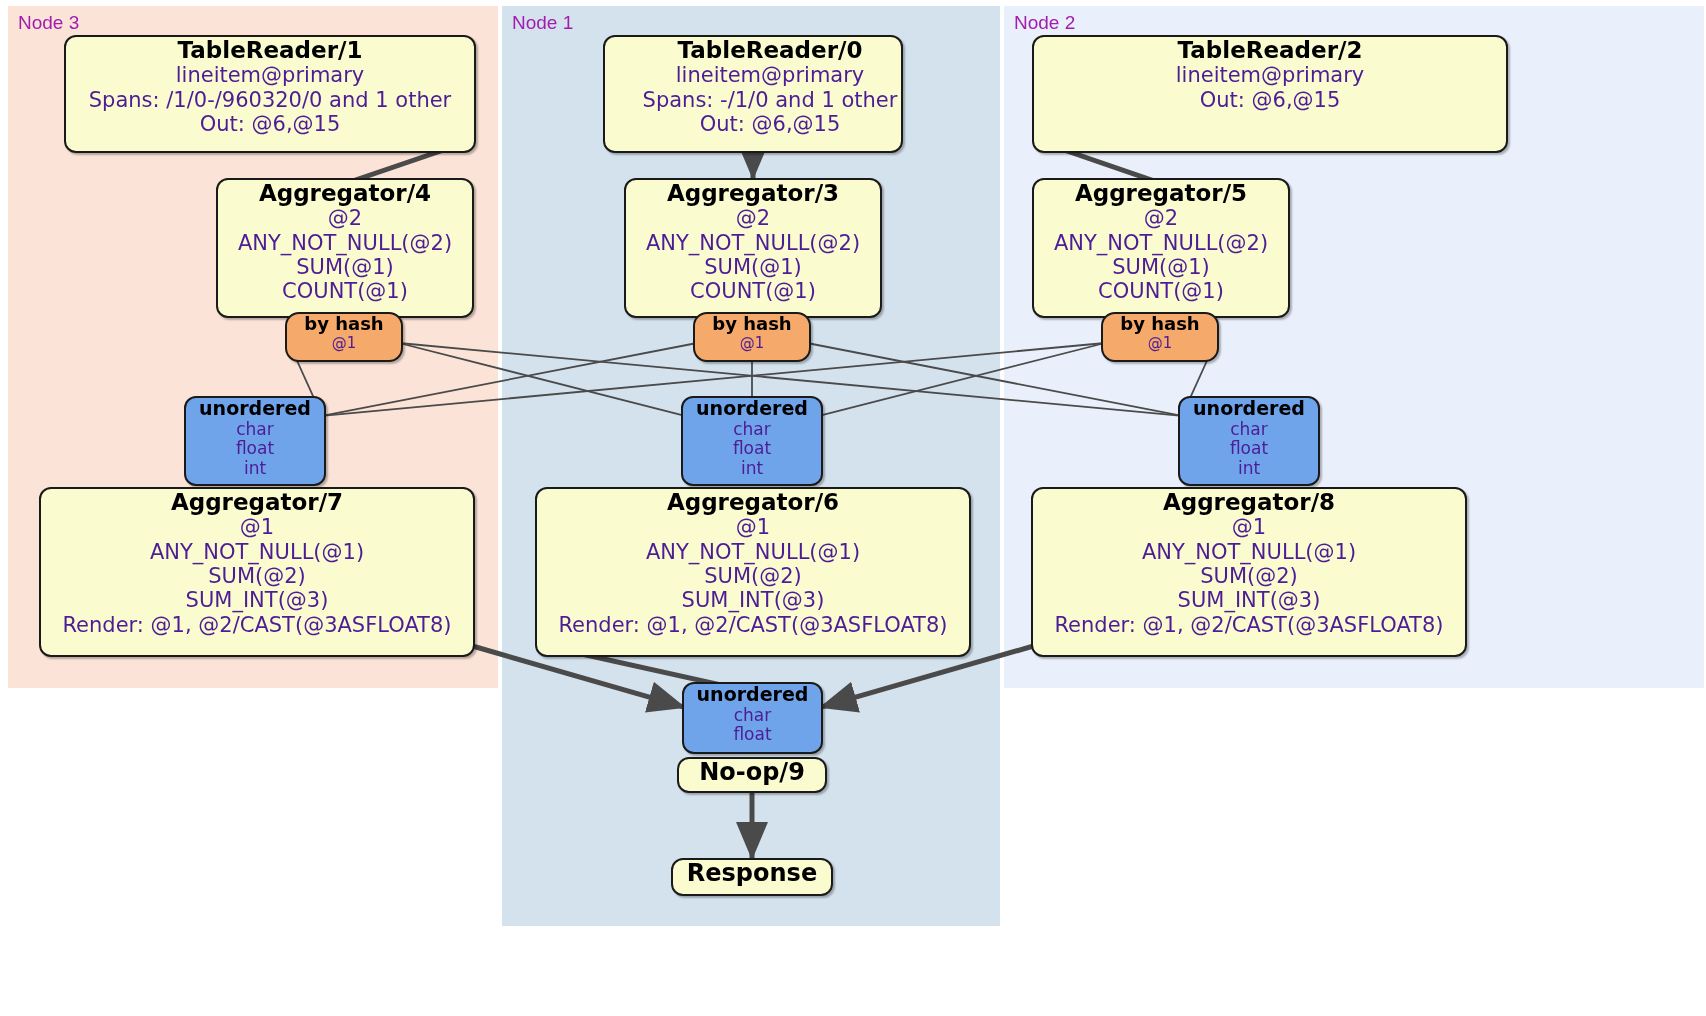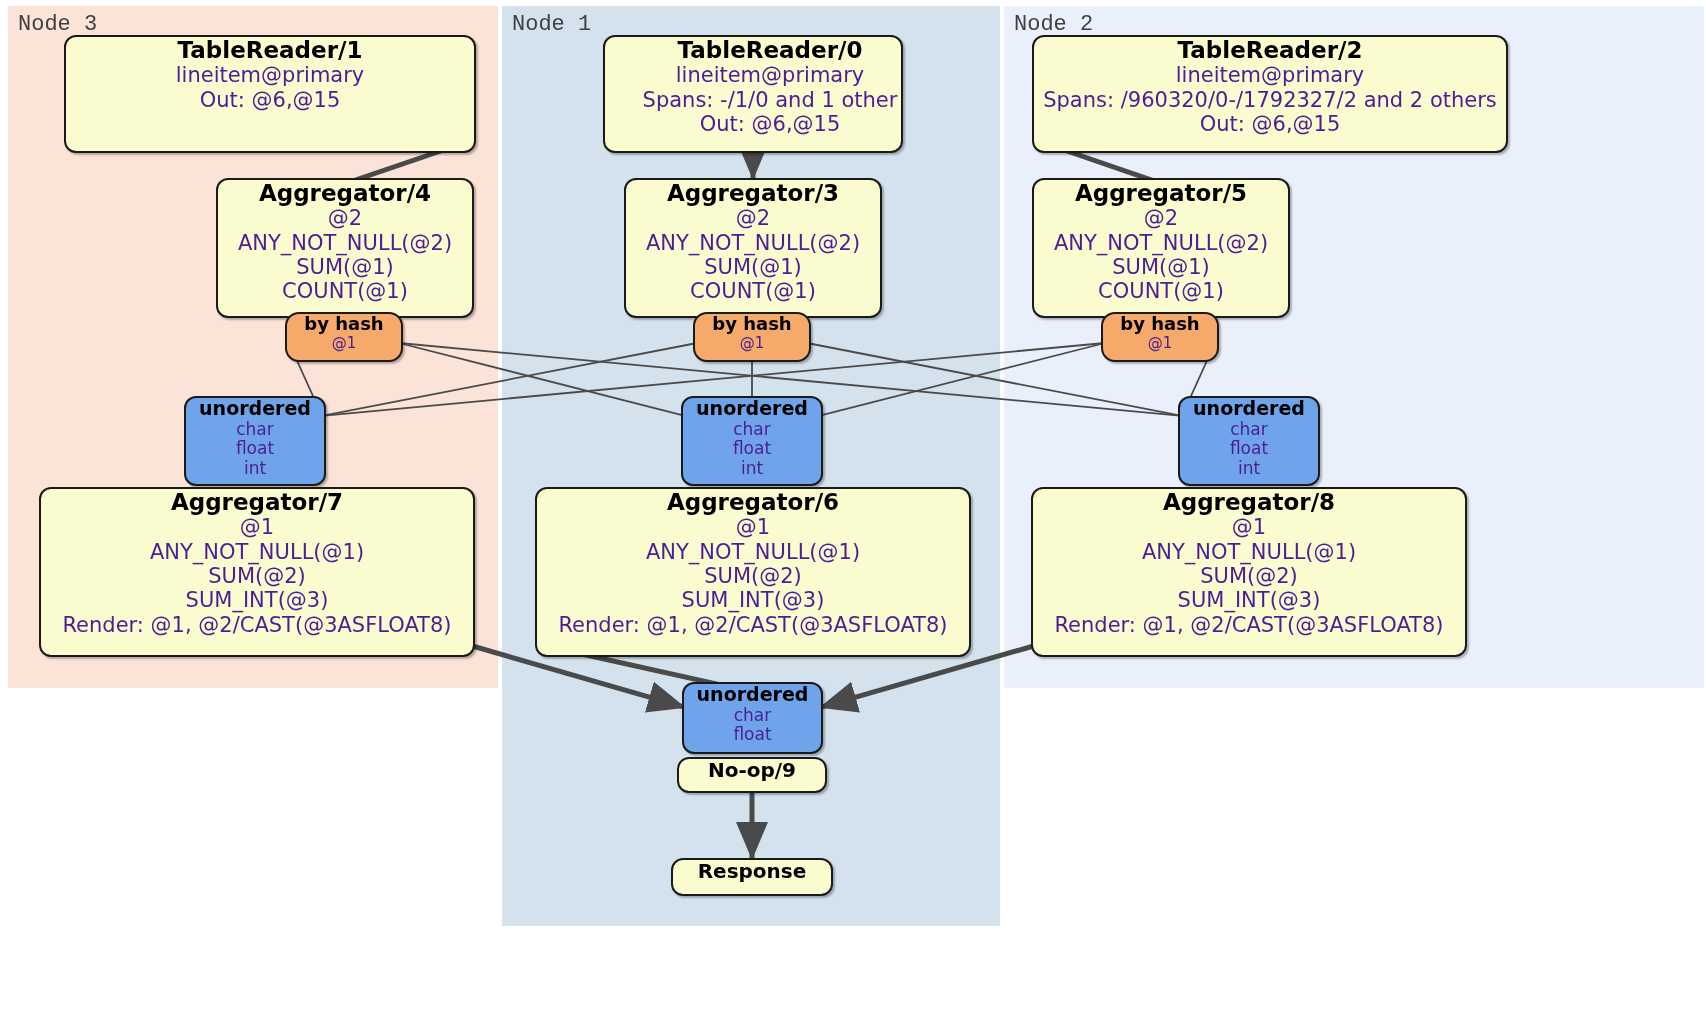--- a/index.html
+++ b/index.html
@@ -20,23 +20,23 @@
 
   
   .region {
     position: absolute;
     box-sizing: border-box;
   }
   .region-label {
     position: absolute;
     left: 10px;
     top: 6px;
-    font-size: 22px;
-    color: #404040;
-    font-family: Liberation Mono, monospace;
+    font-size: 19px;
+    color: #a21caf;
+    font-family: Liberation Sans, sans-serif;
     white-space: nowrap;
   }
 
   
   #edges {
     position: absolute;
     left: 0;
     top: 0;
     width: 1706px;
     height: 1016px;
@@ -76,21 +76,21 @@
   .n-line {
     font-size: 21px;
     line-height: 1.16;
     color: #4c1d95;
     white-space: nowrap;
   }
   .router .n-title { font-size: 18px; }
   .router .n-line  { font-size: 15px; }
   .syncer .n-title { font-size: 19px; }
   .syncer .n-line  { font-size: 17px; }
-  .small-box .n-title { font-size: 20px; }
+  .small-box .n-title { font-size: 24px; }
 </style>
 </head>
 <body>
 
 <div id="canvas">
 
   <div id="regions-layer">
       <div class="region" style="left: 8px; top: 6px; width: 490px; height: 682px; background: rgb(251, 227, 215);">
         <div class="region-label">Node 3</div>
       </div>
@@ -125,32 +125,32 @@
         <line x1="541" y1="645" x2="821" y2="707.2" stroke="#4a4a4a" stroke-width="5" marker-end="url(#arrowThick)"></line>
         <line x1="1037" y1="645" x2="821" y2="707.2" stroke="#4a4a4a" stroke-width="5" marker-end="url(#arrowThick)"></line>
         <line x1="752" y1="793" x2="752" y2="858" stroke="#4a4a4a" stroke-width="5" marker-end="url(#arrowThick)"></line>
       </g>
   </svg>
 
   <div id="nodes-layer">
       <div class="node proc" style="left: 64px; top: 35px; width: 412px; height: 118px; background: rgb(251, 251, 208);">
         <div class="n-title">TableReader/1</div>
         <div class="n-line">lineitem@primary</div>
+        <div class="n-line">Spans: /1/0-/960320/0 and 1 other</div>
         <div class="n-line">Out: @6,@15</div>
       </div>
       <div class="node proc" style="left: 603px; top: 35px; width: 300px; height: 118px; background: rgb(251, 251, 208); padding-left: 34px;">
         <div class="n-title">TableReader/0</div>
         <div class="n-line">lineitem@primary</div>
         <div class="n-line">Spans: -/1/0 and 1 other</div>
         <div class="n-line">Out: @6,@15</div>
       </div>
       <div class="node proc" style="left: 1032px; top: 35px; width: 476px; height: 118px; background: rgb(251, 251, 208);">
         <div class="n-title">TableReader/2</div>
         <div class="n-line">lineitem@primary</div>
-        <div class="n-line">Spans: /960320/0-/1792327/2 and 2 others</div>
         <div class="n-line">Out: @6,@15</div>
       </div>
       <div class="node proc" style="left: 216px; top: 178px; width: 258px; height: 140px; background: rgb(251, 251, 208);">
         <div class="n-title">Aggregator/4</div>
         <div class="n-line">@2</div>
         <div class="n-line">ANY_NOT_NULL(@2)</div>
         <div class="n-line">SUM(@1)</div>
         <div class="n-line">COUNT(@1)</div>
       </div>
       <div class="node proc" style="left: 624px; top: 178px; width: 258px; height: 140px; background: rgb(251, 251, 208);">

